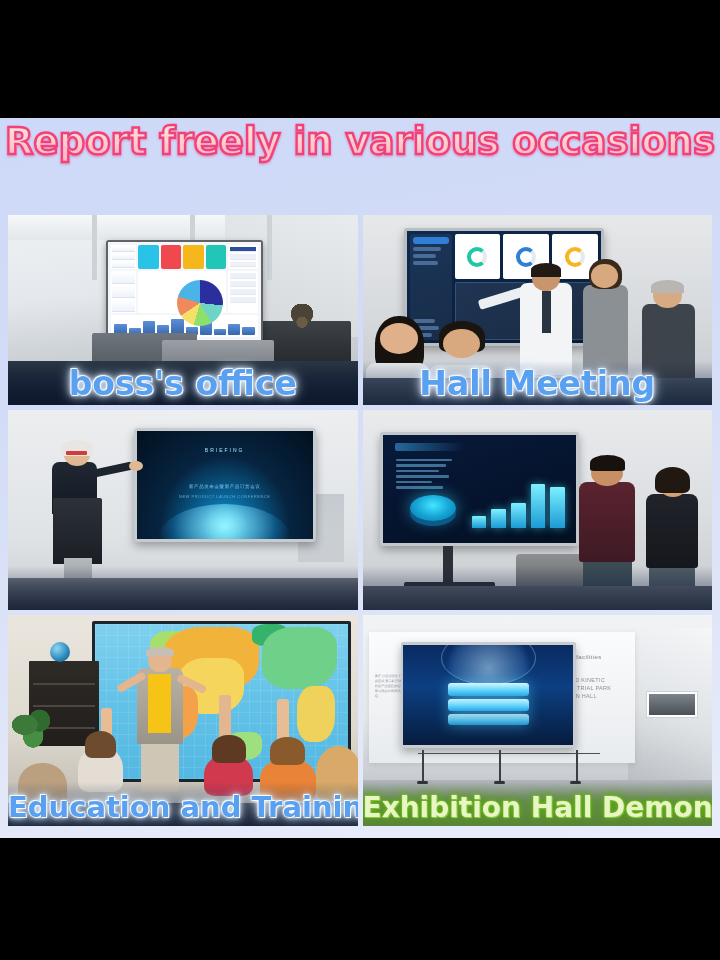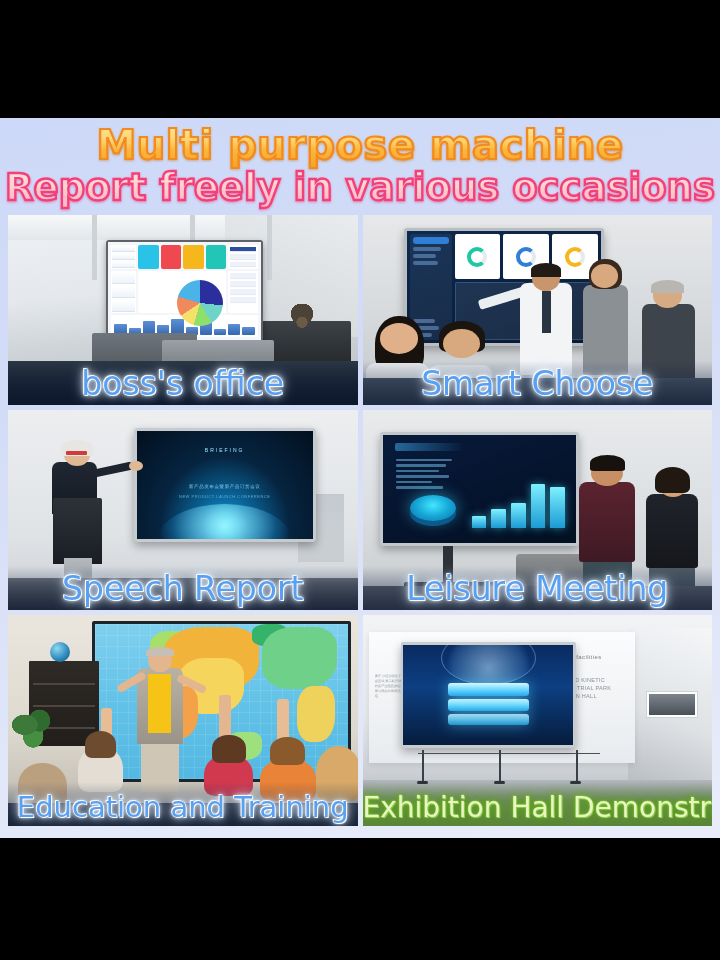--- a/index.html
+++ b/index.html
@@ -51,21 +51,21 @@
     display:grid; grid-template-columns:1fr 1fr;
     grid-template-rows:190px 200px 211px;
     gap:5px 5px;
   }
   .cell { position:relative; overflow:hidden; background:#9fb0c4; }
 
   
   .cap {
     position:absolute; left:0; bottom:0; width:100%;
     text-align:center; z-index:9; padding:1px 0 2px;
-    font-family:"DejaVu Sans", sans-serif; font-weight:normal;
+    font-family:"DejaVu Sans", sans-serif; font-weight:bold;
     white-space:nowrap;
   }
   .cap-blue {
     font-size:33px; color:#5aa0f0;
     text-shadow:
       0 0 2px #fff, 0 0 4px #fff, 0 0 8px #e8f3ff,
       0 0 14px #bcd9ff, 1px 1px 0 #fff, -1px -1px 0 #fff;
     -webkit-text-stroke:1px rgba(255,255,255,.85);
     paint-order:stroke fill;
   }
@@ -302,21 +302,20 @@
 </head>
 <body>
 
 <div class="screenshot">
 
   <div class="bar-top"></div>
 
   <div class="poster">
 
     <div class="headline">
-      <div class="hl1">Multi purpose machine</div>
       <div class="hl2">Report freely in various occasions</div>
     </div>
 
     <div class="grid">
 
       <div class="cell">
         <div class="sc1">
           <div class="c1-ceil"></div>
           <div class="c1-wallR"></div>
           <div class="c1-beam" style="left:24%"></div>
@@ -430,21 +429,21 @@
             <div class="c2-f1-hair"></div>
               <div class="c2-f1-head"></div>
               <div class="c2-f1-body"></div>
             <div class="c2-f2-hair"></div>
               <div class="c2-f2-head"></div>
               <div class="c2-f2-body"></div>
           </div>
           <div class="c2-table"></div>
         </div>
         <div class="cap-veil"></div>
-        <div class="cap cap-blue">Smart Choose</div>
+        <div class="cap cap-blue">Hall Meeting</div>
       </div>
 
       <div class="cell">
         <div class="sc3">
           <div class="c3-ghost"></div>
           <div class="c3-tv">
             <div class="c3-screen">
               <div class="c3-glow"></div>
               <div class="c3-brief">BRIEFING</div>
               <div class="c3-sub">新产品发布会暨新产品订货会议</div>
@@ -455,21 +454,20 @@
           <div class="c3-sp-hand"></div>
           <div class="c3-sp-body"></div>
           <div class="c3-sp-head"></div>
           <div class="c3-sp-hair"></div>
           <div class="c3-sp-glass"></div>
           <div class="c3-pod"></div>
           <div class="c3-podbase"></div>
           <div class="c3-floor"></div>
         </div>
         <div class="cap-veil"></div>
-        <div class="cap cap-blue">Speech Report</div>
       </div>
 
       <div class="cell">
         <div class="sc4">
           <div class="c4-tv">
             <div class="c4-screen">
               <div class="c4-hdr"></div>
               <div class="c4-txt">
                 <div class="c4-tl" style="width:96%"></div>
                   <div class="c4-tl" style="width:86%"></div>
@@ -495,21 +493,20 @@
             <div class="c4-m-body"></div>
           <div class="c4-m-head"></div>
             <div class="c4-m-hair"></div>
           <div class="c4-w-pants"></div>
             <div class="c4-w-body"></div>
           <div class="c4-w-head"></div>
             <div class="c4-w-hair"></div>
           <div class="c4-floor"></div>
         </div>
         <div class="cap-veil"></div>
-        <div class="cap cap-blue">Leisure Meeting</div>
       </div>
 
       <div class="cell">
         <div class="sc5">
           <div class="c5-board">
             <div class="c5-map">
               <div class="land c5-eur"></div>
               <div class="land c5-asia"></div>
               <div class="land c5-asia2"></div>
               <div class="land c5-afr"></div>

